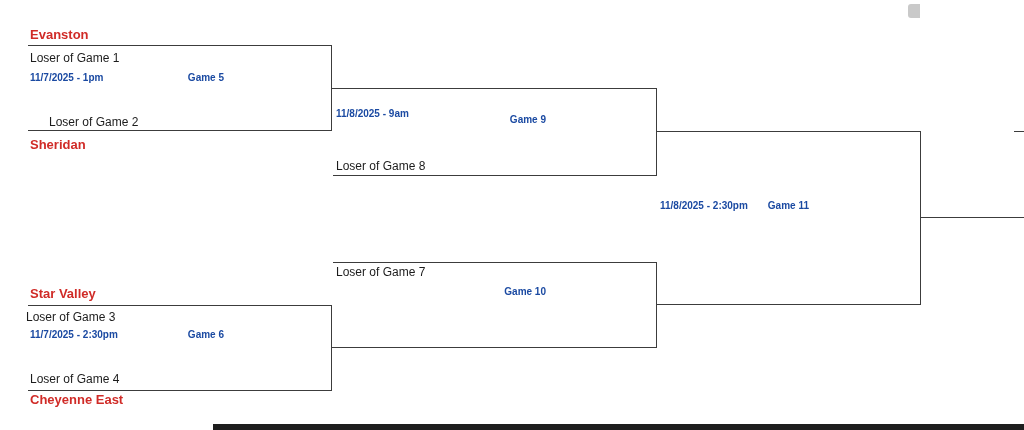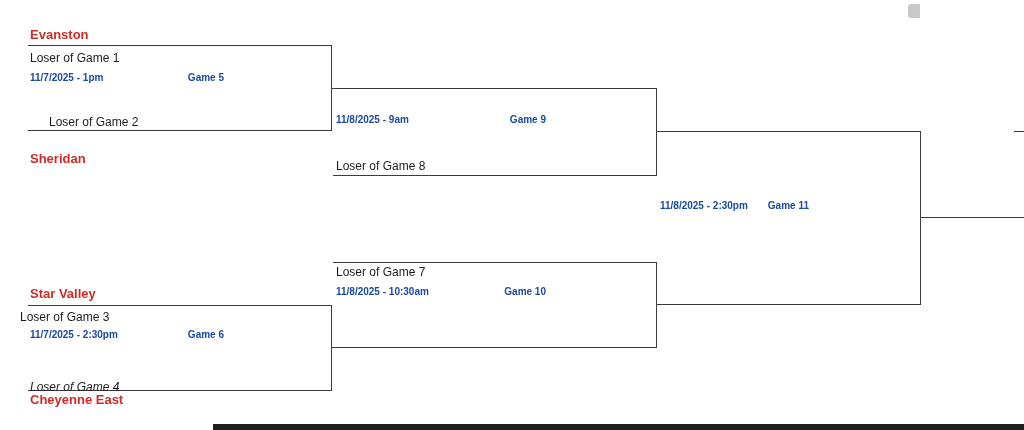--- a/index.html
+++ b/index.html
@@ -49,54 +49,53 @@
 
   <div class="hline" style="left:28px; top:45px; width:303px;"></div>
   <div class="hline" style="left:28px; top:130px; width:303px;"></div>
   <div class="vline" style="left:331px; top:45px; height:86px;"></div>
 
   <div class="team" style="left:30px; top:27px;">Evanston</div>
   <div class="slot" style="left:30px; top:51px;">Loser of Game 1</div>
   <div class="blue" style="left:30px; top:72px;">11/7/2025 - 1pm</div>
   <div class="blue" style="right:696px; top:72px;">Game 5</div>
   <div class="slot" style="left:30px; top:115px;margin-left:19px;">Loser of Game 2</div>
-  <div class="team" style="left:30px; top:151px;">Sheridan</div>
+  <div class="team" style="left:30px; top:137px;">Sheridan</div>
 
   <div class="hline" style="left:331px; top:88px; width:326px;"></div>
   <div class="hline" style="left:333px; top:175px; width:324px;"></div>
   <div class="vline" style="left:656px; top:88px; height:88px;"></div>
   <div class="hline" style="left:656px; top:131px; width:265px;"></div>
 
-  <div class="blue" style="left:336px; top:114px;">11/8/2025 - 9am</div>
+  <div class="blue" style="left:336px; top:108px;">11/8/2025 - 9am</div>
   <div class="blue" style="right:374px; top:114px;">Game 9</div>
   <div class="slot" style="left:336px; top:159px;">Loser of Game 8</div>
 
   <div class="vline" style="left:920px; top:131px; height:174px;"></div>
   <div class="hline" style="left:920px; top:217px; width:104px;"></div>
   <div class="hline" style="left:1014px; top:131px; width:10px;"></div>
 
   <div class="blue" style="left:660px; top:200px;">11/8/2025 - 2:30pm</div>
   <div class="blue" style="right:111px; top:200px;">Game 11</div>
 
   <div class="hline" style="left:333px; top:262px; width:324px;"></div>
   <div class="hline" style="left:331px; top:347px; width:326px;"></div>
   <div class="vline" style="left:656px; top:262px; height:86px;"></div>
   <div class="hline" style="left:656px; top:304px; width:265px;"></div>
 
   <div class="slot" style="left:336px; top:265px;">Loser of Game 7</div>
-  <div class="blue" style="left:336px; top:286px;">11/8/2025 - 10:30am</div>
   <div class="blue" style="right:374px; top:286px;">Game 10</div>
 
   <div class="hline" style="left:28px; top:305px; width:303px;"></div>
   <div class="hline" style="left:28px; top:390px; width:303px;"></div>
   <div class="vline" style="left:331px; top:305px; height:86px;"></div>
 
   <div class="team" style="left:30px; top:286px;">Star Valley</div>
-  <div class="slot" style="left:20px; top:310px;">Loser of Game 3</div>
+  <div class="slot" style="left:26px; top:310px;">Loser of Game 3</div>
   <div class="blue" style="left:30px; top:329px;">11/7/2025 - 2:30pm</div>
   <div class="blue" style="right:696px; top:329px;">Game 6</div>
-  <div class="slot" style="left:30px; top:380px;font-style:italic;">Loser of Game 4</div>
+  <div class="slot" style="left:30px; top:372px;">Loser of Game 4</div>
   <div class="team" style="left:30px; top:392px;">Cheyenne East</div>
 
   <div class="scroll-thumb"></div>
   <div class="bottom-bar"></div>
 
 </div>
 
 </body></html>

